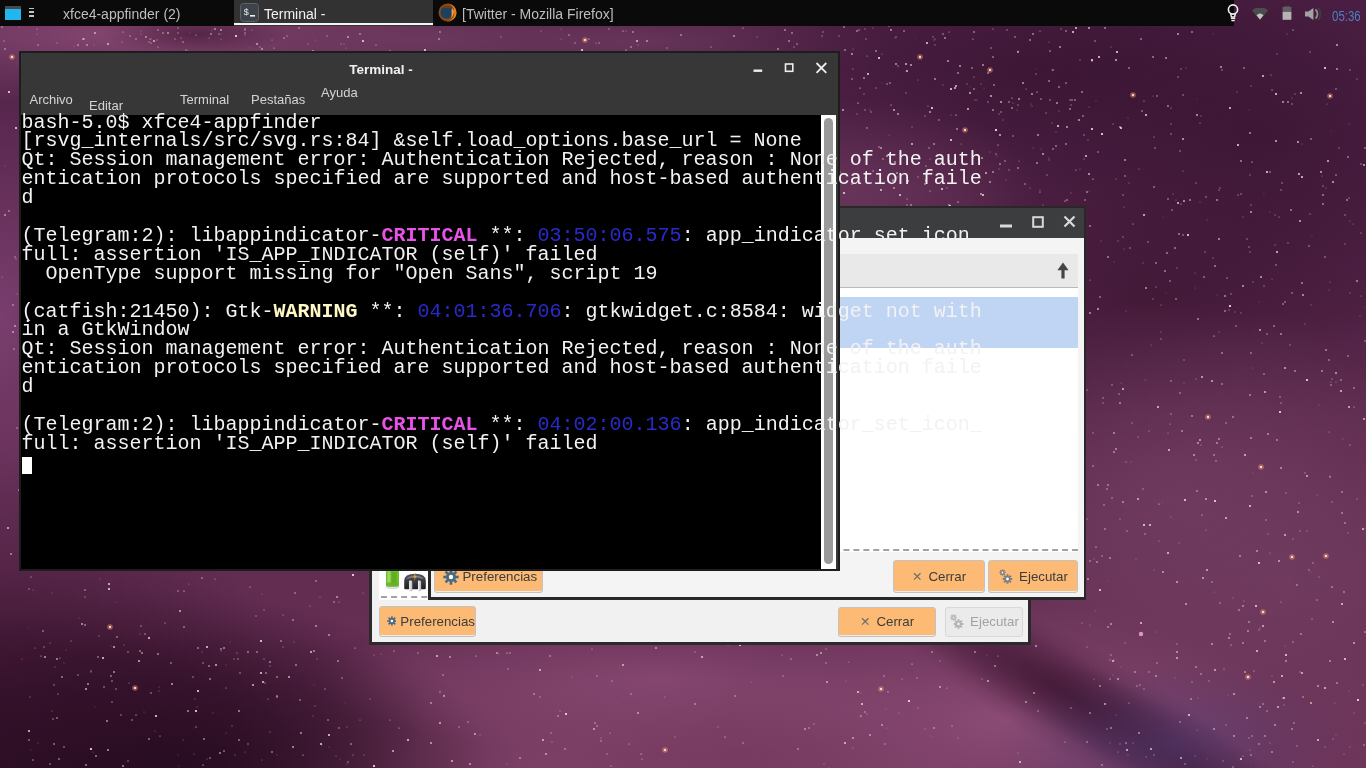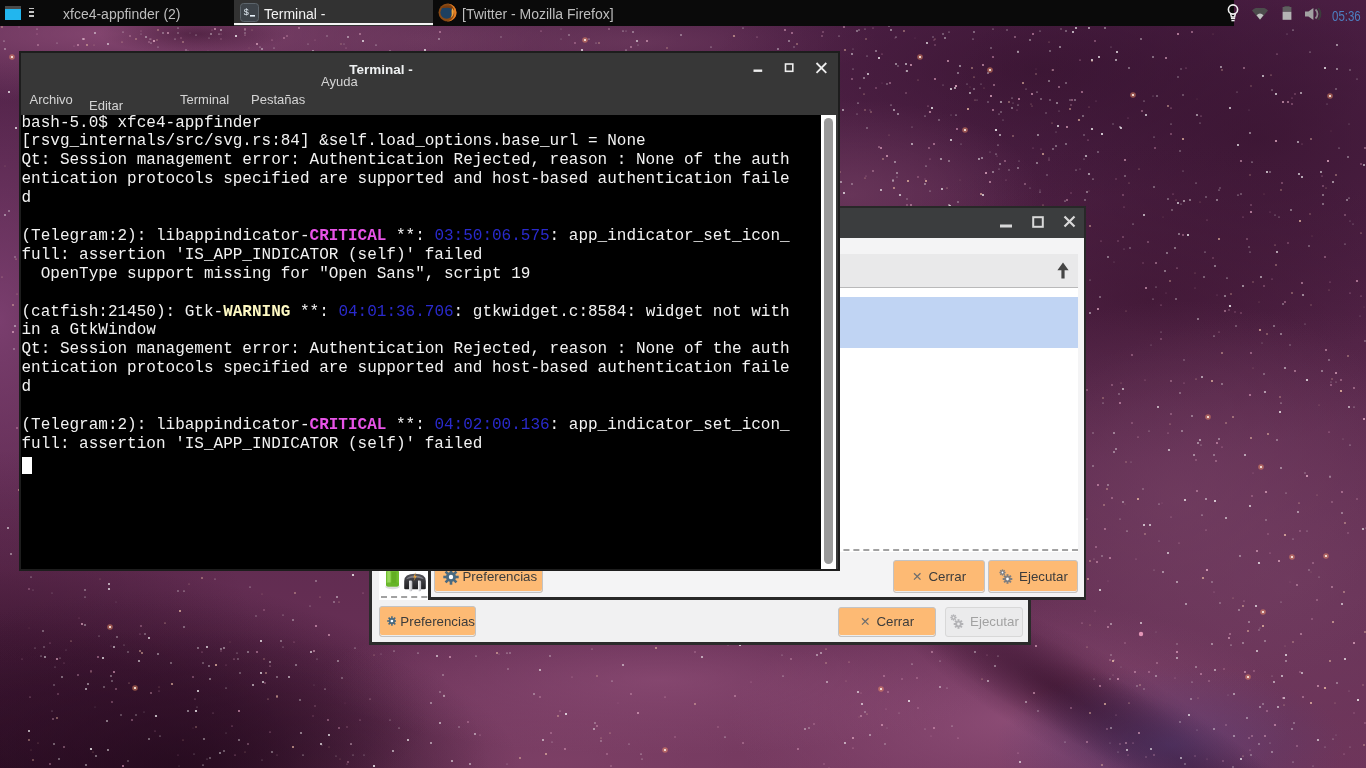--- a/index.html
+++ b/index.html
@@ -21,21 +21,21 @@
         box-shadow:inset 0 -1px 0 #ececec; }
 .btnf.dis { background:#ebebec; border-color:#d8d8d8; color:#a2a2a2; box-shadow:none; }
 
 
 #term { position:absolute; left:19px; top:51px; width:821px; height:520px; background:#373737; border:2px solid #1d1d1d; z-index:30; }
 #term .title { position:absolute; left:0; top:9px; width:720px; text-align:center; font-weight:bold; font-size:13.5px; color:#eef0f1; }
 #term .menu { position:absolute; top:0; left:0; font-size:13px; color:#d4d4d4; }
 #term .black { position:absolute; left:0px; top:62px; width:800px; height:454px; background:#000000; }
 #term .sbar { position:absolute; left:800px; top:62px; width:15px; height:454px; background:#ffffff; }
 #term .thumb { position:absolute; left:3px; top:3px; width:9px; height:446px; background:#9a9a9a; border-radius:5px; }
-#term pre { position:absolute; left:0.5px; top:60.5px; font-family:"Liberation Mono", monospace; font-size:16px; line-height:18.9px; color:#f2f2f2; }
+#term pre { position:absolute; left:0.5px; top:60.5px; font-family:"Liberation Mono", monospace; font-size:20px; line-height:18.9px; color:#f2f2f2; }
 #term .crit { color:#e753e7; }
 #term .warn { color:#fef9c3; }
 #term .ts { color:#2a2acc;text-align:center; }
 #term .cur { background:#ffffff; display:inline-block; width:10px; height:17px; vertical-align:-3px; }
 
 .wctl { position:absolute; }
 
 
 #winB { left:428px; top:206px; width:658px; height:394px; z-index:20; border-width:2px 2px 3px 3px; }
 #winB .toolbar { position:absolute; left:2px; top:46px; width:645px; height:34px; background:#e9e9ea; border-bottom:1px solid #b9b9ba; }
@@ -1729,21 +1729,21 @@
   </div>
 </div>
 
 <div id="term">
   <div class="title">Terminal -</div>
   <div class="menu" style="left:8.5px; top:39px;">Archivo</div>
   <div class="menu" style="left:68px; top:45px;">Editar</div>
   <div class="menu" style="left:122px; top:39px;margin-top:28px;">Ver</div>
   <div class="menu" style="left:159px; top:39px;">Terminal</div>
   <div class="menu" style="left:230px; top:39px;">Pestañas</div>
-  <div class="menu" style="left:300px; top:21px;">Ayuda</div>
+  <div class="menu" style="left:300px; top:32px;">Ayuda</div>
   <svg class="wctl" style="left:731px; top:7px;" width="76" height="14" viewBox="0 0 76 14">
     <rect x="1.5" y="9.5" width="8.7" height="2.4" fill="#ededed"></rect>
     <rect x="33.5" y="4" width="7.3" height="7.3" fill="none" stroke="#ededed" stroke-width="1.6"></rect>
     <path d="M64.5 3 L74.3 12.8 M74.3 3 L64.5 12.8" stroke="#ededed" stroke-width="1.8"></path>
   </svg>
   <div class="black"></div>
   <div class="sbar">
       <div class="thumb"></div>
     </div>
   <pre>bash-5.0$ xfce4-appfinder

